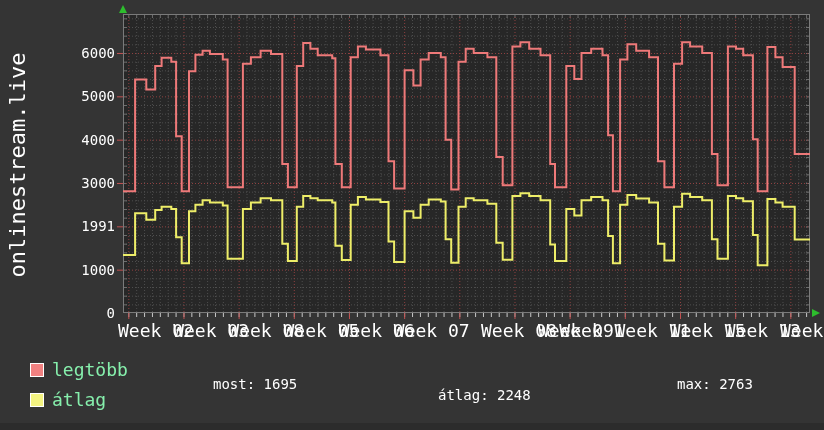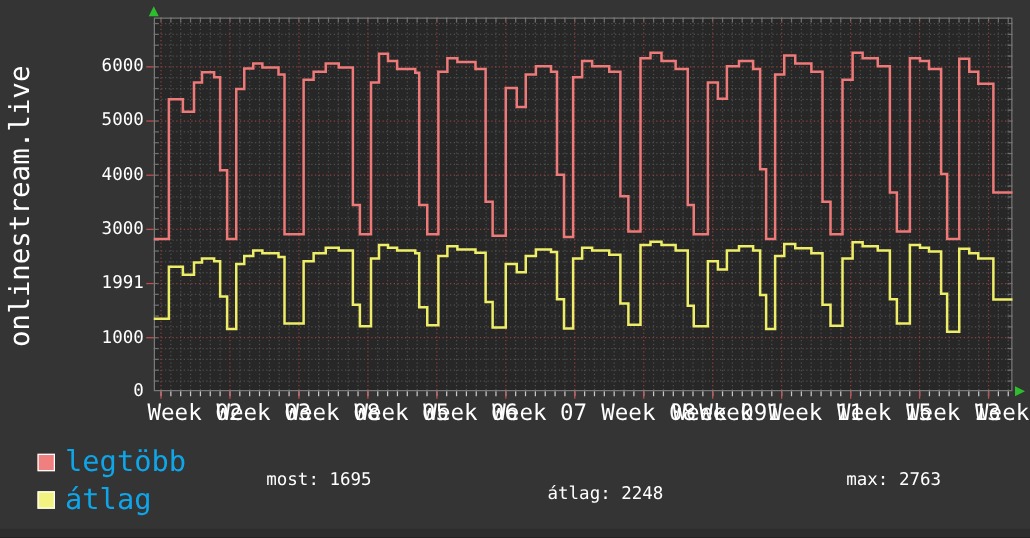--- a/index.html
+++ b/index.html
@@ -20,21 +20,21 @@
     font-size:14px;line-height:18px;color:#ffffff;
   }
   .xlabel{
     position:absolute;top:321px;font-size:18px;line-height:20px;
     color:#ffffff;white-space:pre;
   }
   .legend-swatch{
     position:absolute;left:30px;width:12px;height:12px;border:1px solid #ffffff;
   }
   .legend-label{
-    position:absolute;left:52px;font-size:23px;line-height:20px;color:#0ea5e9;
+    position:absolute;left:52px;font-size:18px;line-height:20px;color:#86efac;
   }
   .legend-stat{
     position:absolute;top:374px;font-size:14px;line-height:20px;color:#ffffff;white-space:pre;
   }
   .bottom-strip{
     position:absolute;left:0;bottom:0;width:824px;height:7px;background:#2c2c2c;
   }
 </style>
 </head>
 <body>

